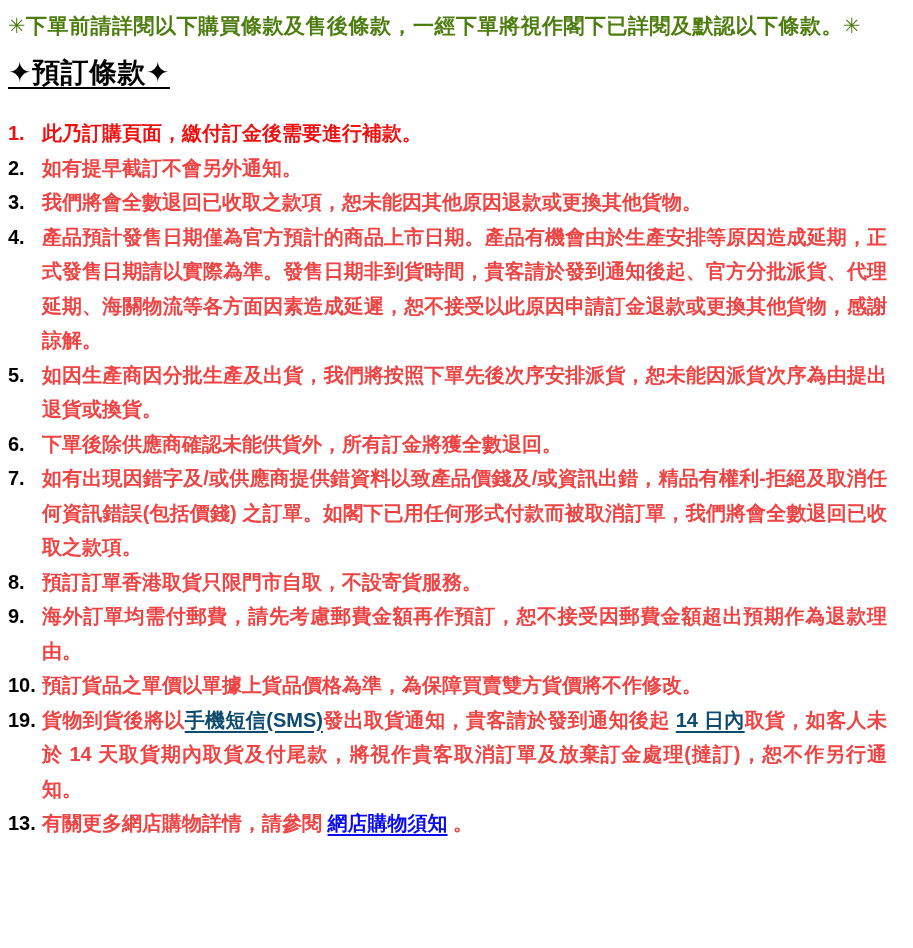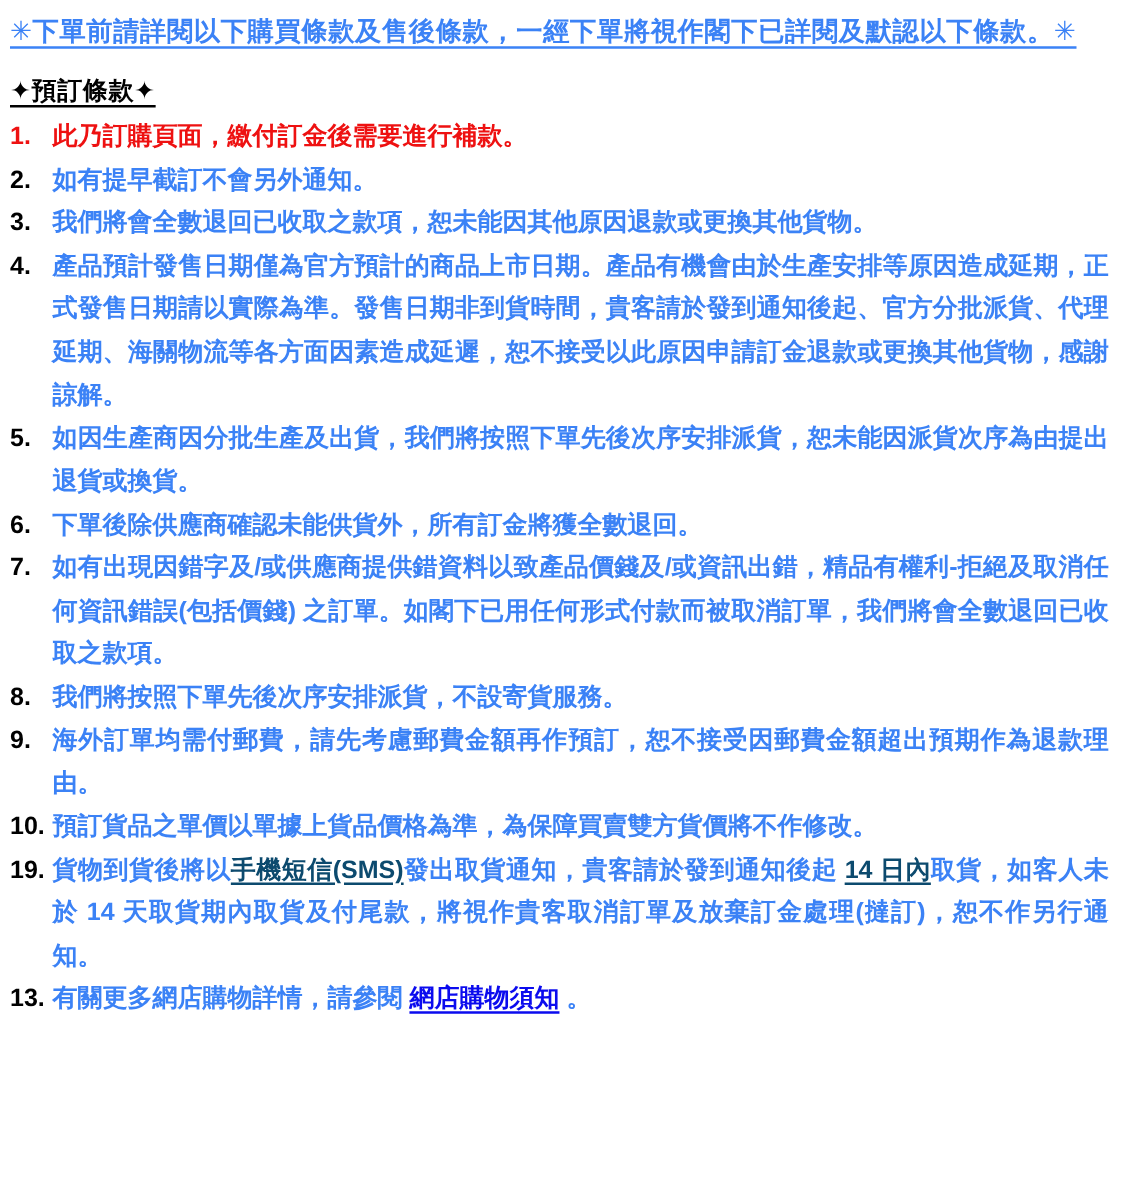--- a/index.html
+++ b/index.html
@@ -11,36 +11,35 @@
     width: 913px;
     height: 948px;
     overflow: hidden;
     font-family: "Liberation Sans", "DejaVu Sans", sans-serif;
     font-weight: bold;
     color: #000000;
     box-sizing: border-box;
     padding: 12px 26px 8px 8px;
   }
   .top-notice {
-    color: #3b82f6;
+    color: #4d7c0f;
     font-size: 21px;
     line-height: 27px;
-    text-decoration: underline;
     text-underline-offset: 5px;
     margin-bottom: 21px;
     letter-spacing: 0.5px;
   }
   .section-heading {
     display: inline-block;
     color: #000000;
-    font-size: 20px;
+    font-size: 28px;
     line-height: 26px;
     text-decoration: underline;
     text-underline-offset: 5px;
-    margin-bottom: 6px;
+    margin-bottom: 30px;
     letter-spacing: 0.5px;
   }
   ol.terms-list {
     list-style: none;
     margin: 0;
     padding: 0;
     font-size: 20px;
     line-height: 34.5px;
   }
   li.term-item {
@@ -48,21 +47,21 @@
     align-items: flex-start;
   }
   .term-number {
     flex: 0 0 34px;
     white-space: nowrap;
   }
   .term-text {
     flex: 1 1 auto;
     text-align: justify;
   }
-  .seg-normal { color: #3b82f6; }
+  .seg-normal { color: #ef4444; }
   .seg-red { color: #ee1111; margin-top: 32px; }
   .seg-red-underline {
     color: #0c4a6e;
     text-decoration: underline;
     text-underline-offset: 4px;
   }
   a.seg-link {
     color: #0b0bee;
     text-decoration: underline;
     text-underline-offset: 4px;
@@ -111,21 +110,21 @@
     <span class="term-text"><span class="seg-normal">下單後除供應商確認未能供貨外，所有訂金將獲全數退回。</span></span>
   </li>
 
   <li class="term-item">
     <span class="term-number">7.</span>
     <span class="term-text"><span class="seg-normal">如有出現因錯字及/或供應商提供錯資料以致產品價錢及/或資訊出錯，精品有權利-拒絕及取消任何資訊錯誤(包括價錢) 之訂單。如閣下已用任何形式付款而被取消訂單，我們將會全數退回已收取之款項。</span></span>
   </li>
 
   <li class="term-item">
     <span class="term-number">8.</span>
-    <span class="term-text"><span class="seg-normal">我們將按照下單先後次序安排派貨，不設寄貨服務。</span></span>
+    <span class="term-text"><span class="seg-normal">預訂訂單香港取貨只限門市自取，不設寄貨服務。</span></span>
   </li>
 
   <li class="term-item">
     <span class="term-number">9.</span>
     <span class="term-text"><span class="seg-normal">海外訂單均需付郵費，請先考慮郵費金額再作預訂，恕不接受因郵費金額超出預期作為退款理由。</span></span>
   </li>
 
   <li class="term-item">
     <span class="term-number">10.</span>
     <span class="term-text"><span class="seg-normal">預訂貨品之單價以單據上貨品價格為準，為保障買賣雙方貨價將不作修改。</span></span>

